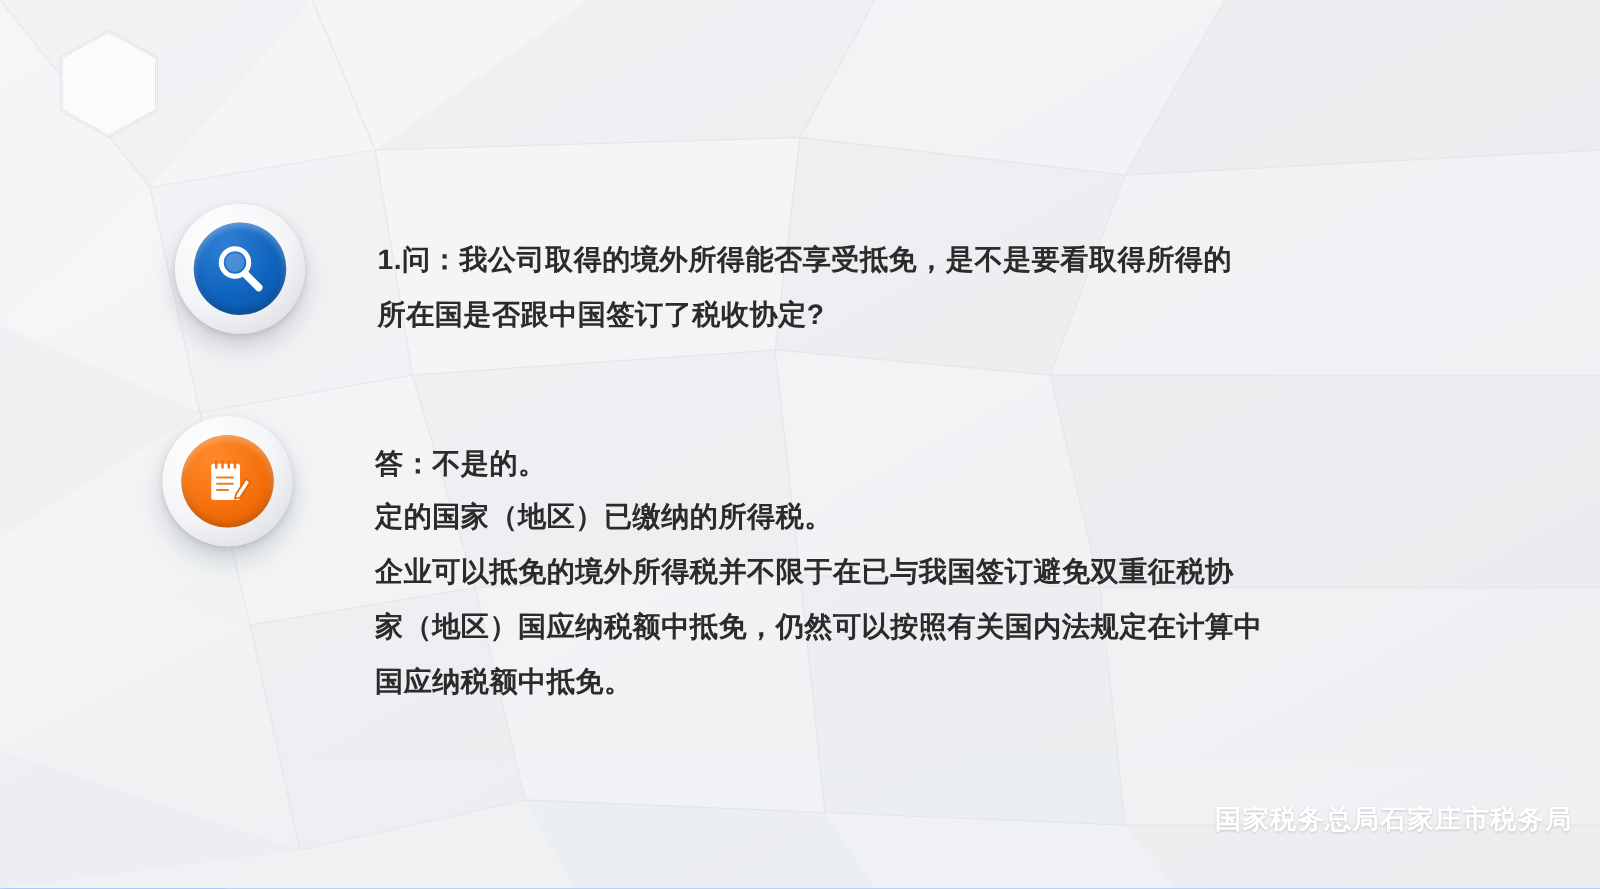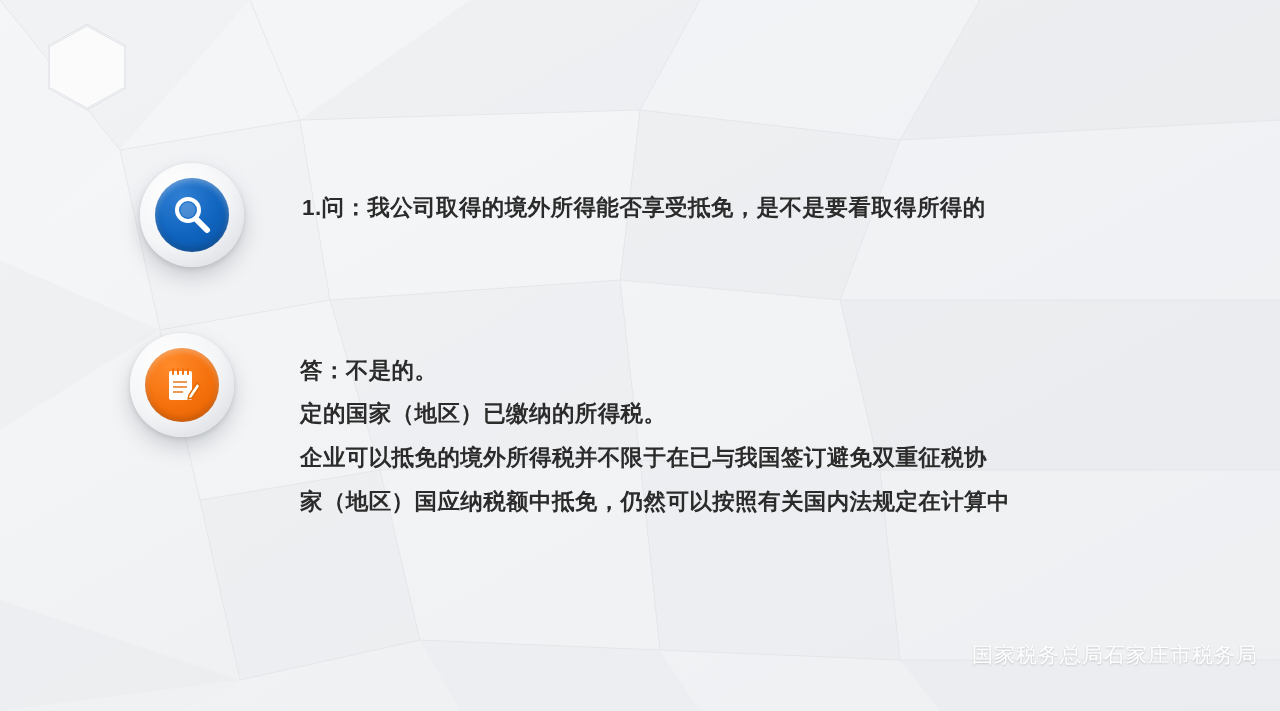--- a/index.html
+++ b/index.html
@@ -88,21 +88,21 @@
     white-space: pre;
   }
   .a-first {
     line-height: 42px;
   }
   .footer {
     position: absolute;
     right: 22px;
     bottom: 42px;
     color: #ffffff;
-    font-weight: normal;
+    font-weight: bold;
     font-size: 21px;
     letter-spacing: 1px;
     text-shadow: 0 1px 2px rgba(0,0,0,0.18);
   }
 </style>
 </head>
 <body>
 
 <div class="slide">
 
@@ -185,24 +185,26 @@
           <line x1="14" y1="25" x2="28" y2="25"></line>
           <line x1="14" y1="30" x2="24" y2="30"></line>
         </g>
         <polygon points="30,33 38,21 41,24 33,36 29,37" fill="#ffffff" stroke="#e06a00" stroke-width="1.4" stroke-linejoin="round"></polygon>
       </svg>
     </div>
   </div>
 
   <div class="q-block">
     <div class="line">1.问：我公司取得的境外所得能否享受抵免，是不是要看取得所得的</div>
+    <div class="line">所在国是否跟中国签订了税收协定?</div>
   </div>
 
   <div class="a-block">
     <div class="line a-first">答：不是的。</div>
     <div class="line">定的国家（地区）已缴纳的所得税。</div>
     <div class="line">企业可以抵免的境外所得税并不限于在已与我国签订避免双重征税协</div>
     <div class="line">家（地区）国应纳税额中抵免，仍然可以按照有关国内法规定在计算中</div>
+    <div class="line">国应纳税额中抵免。</div>
   </div>
 
   <div class="footer">国家税务总局石家庄市税务局</div>
 
 </div>
 
 </body></html>

